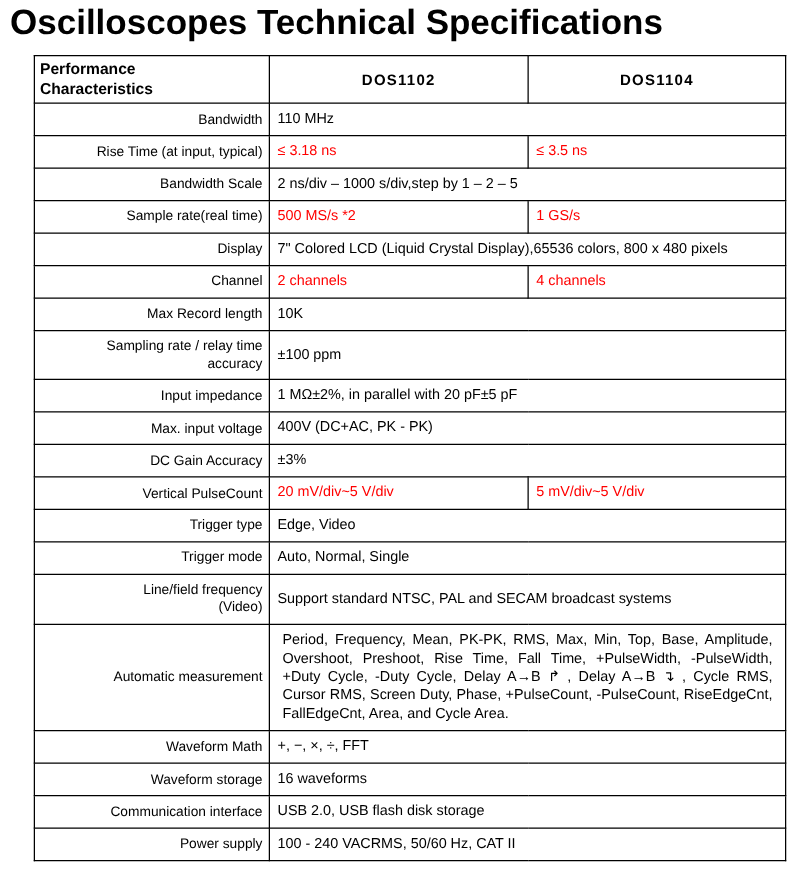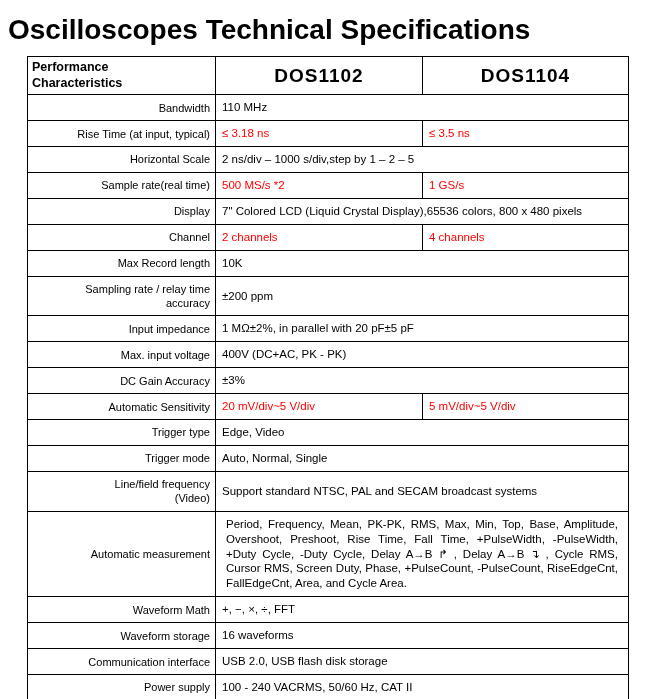--- a/index.html
+++ b/index.html
@@ -7,21 +7,21 @@
     padding:0;
     background:#ffffff;
     width:645px;
     font-family:"Liberation Sans", sans-serif;
     color:#000000;
   }
   .page{
     width:645px;
     height:699px;
     box-sizing:border-box;
-    padding-top:12px;
+    padding-top:0;
     overflow:hidden;
   }
   h1.page-title{
     font-size:28px;
     font-weight:700;
     margin:2px 0 10px 8px;
     letter-spacing:0px;
     white-space:nowrap;
   }
   table.spec-table{
@@ -37,21 +37,21 @@
   }
   th.perf-header{
     font-size:12.5px;
     font-weight:700;
     text-align:left;
     padding:3px 4px;
     white-space:pre-line;
     line-height:1.25;
   }
   th.model-header{
-    font-size:19px;
+    font-size:12px;
     font-weight:700;
     text-align:center;
     letter-spacing:1px;
     padding:3px 4px;
   }
   td.label{
     font-weight:400;
     font-size:11px;
     text-align:right;
     padding:5px 5px;
@@ -99,21 +99,21 @@
       <td class="value" colspan="2">110 MHz</td>
     </tr>
 
     <tr>
       <td class="label">Rise Time (at input, typical)</td>
       <td class="value red">≤ 3.18 ns</td>
       <td class="value red">≤ 3.5 ns</td>
     </tr>
 
     <tr>
-      <td class="label">Horizontal Scale</td>
+      <td class="label">Bandwidth Scale</td>
       <td class="value" colspan="2">2 ns/div – 1000 s/div,step by 1 – 2 – 5</td>
     </tr>
 
     <tr>
       <td class="label">Sample rate(real time)</td>
       <td class="value red">500 MS/s *2</td>
       <td class="value red">1 GS/s</td>
     </tr>
 
     <tr>
@@ -128,41 +128,41 @@
     </tr>
 
     <tr>
       <td class="label">Max Record length</td>
       <td class="value" colspan="2">10K</td>
     </tr>
 
     <tr>
       <td class="label">Sampling rate / relay time
 accuracy</td>
-      <td class="value" colspan="2">±200 ppm</td>
+      <td class="value" colspan="2">±100 ppm</td>
     </tr>
 
 
     <tr>
       <td class="label">Input impedance</td>
       <td class="value" colspan="2">1 MΩ±2%, in parallel with 20 pF±5 pF</td>
     </tr>
 
     <tr>
       <td class="label">Max. input voltage</td>
       <td class="value" colspan="2">400V (DC+AC, PK - PK)</td>
     </tr>
 
     <tr>
       <td class="label">DC Gain Accuracy</td>
       <td class="value" colspan="2">±3%</td>
     </tr>
 
     <tr>
-      <td class="label">Automatic Sensitivity</td>
+      <td class="label">Vertical PulseCount</td>
       <td class="value red">20 mV/div~5 V/div</td>
       <td class="value red">5 mV/div~5 V/div</td>
     </tr>
 
     <tr>
       <td class="label">Trigger type</td>
       <td class="value" colspan="2">Edge, Video</td>
     </tr>
 
     <tr>

